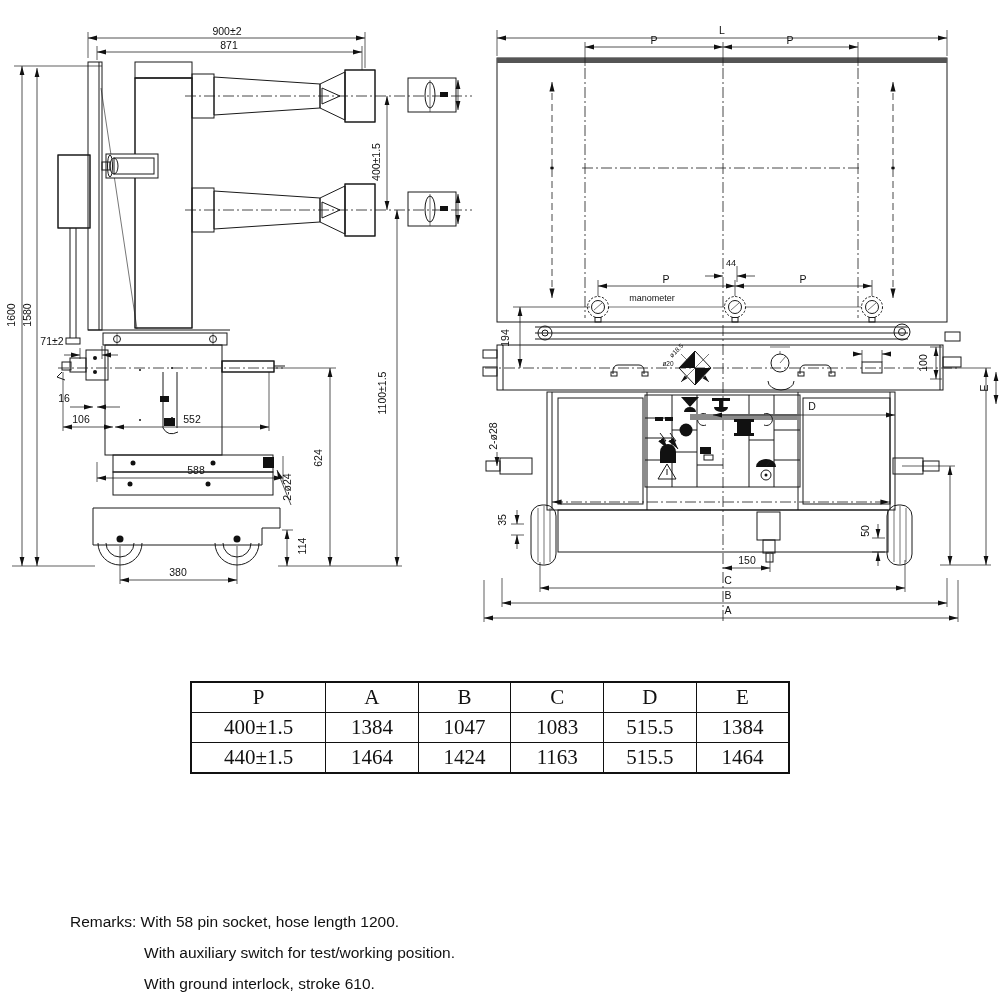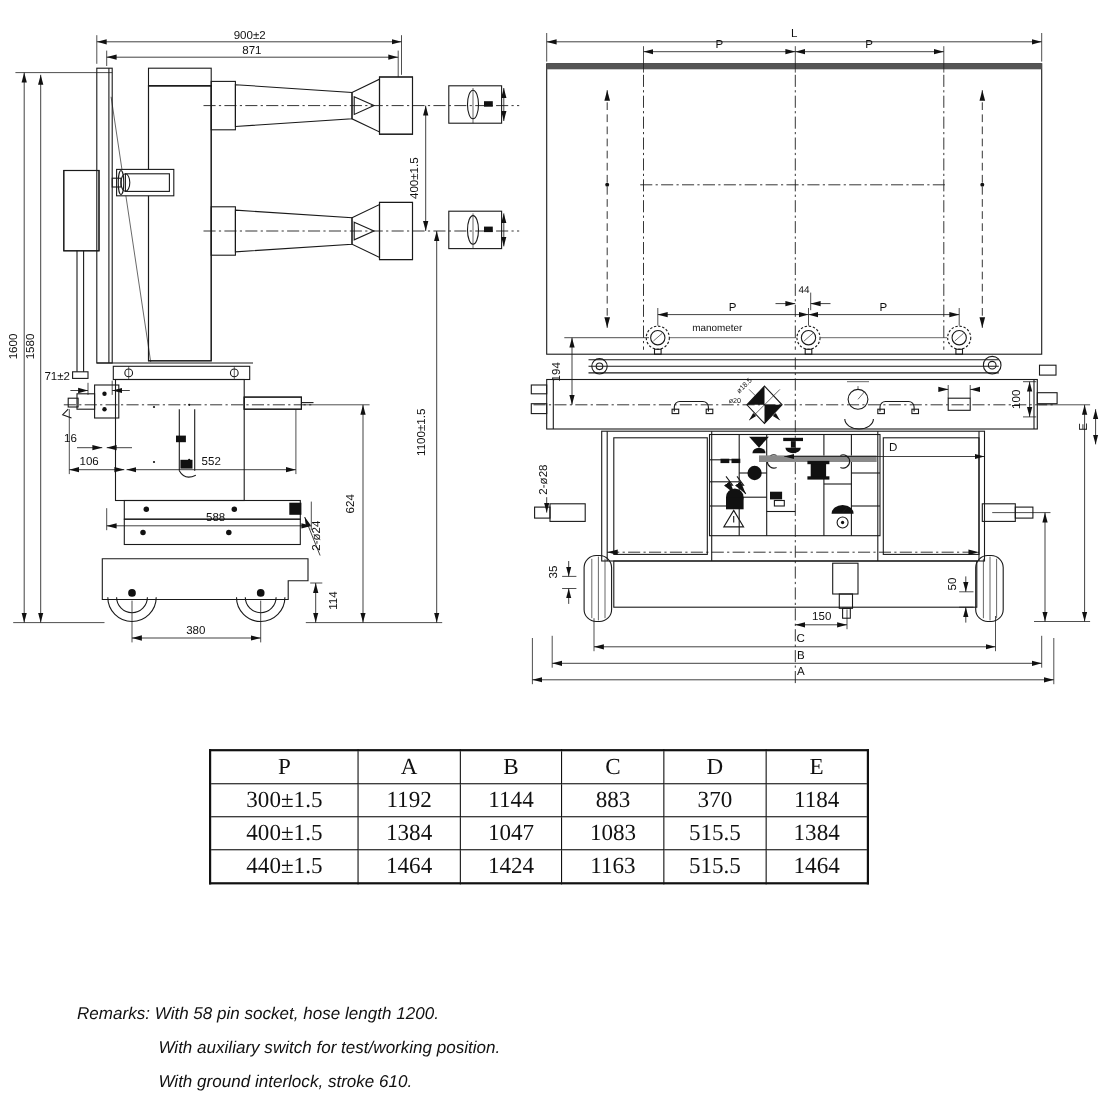--- a/index.html
+++ b/index.html
@@ -17,21 +17,21 @@
   svg .wh{fill:#fff !important;}
   svg .band{fill:#555 !important;stroke:none !important;}
   svg text{font-family:"Liberation Sans",sans-serif;fill:#111;stroke:none;}
   .dtxt{font-size:10.5px;}
   .stxt{font-size:9px;}
   .ttxt{font-size:6.5px;}
   #dim-table{position:absolute;left:190px;top:681px;width:600px;border-collapse:collapse;
     font-family:"Liberation Serif",serif;font-size:21px;text-align:center;}
   #dim-table td,#dim-table th{border:1.6px solid #111;height:29px;font-weight:normal;padding:0;}
   #dim-table{border:2px solid #111;}
-  #remarks{position:absolute;left:70px;top:906px;font-size:15.5px;line-height:31px;font-style:italic;}
+  #remarks{position:absolute;left:70px;top:906px;font-size:15.5px;line-height:31px;}
   #remarks .cont{margin-left:74px;}
 </style>
 </head>
 <body>
 
 <svg id="draw" width="1000" height="660" viewBox="0 0 1000 660">
   <defs>
     <marker id="ar" markerWidth="12" markerHeight="8" viewBox="0 0 12 8" refX="12" refY="4" orient="auto-start-reverse">
       <path d="M0,0.8 L12,4 L0,7.2 Z" fill="#111"></path>
     </marker>
@@ -442,28 +442,20 @@
   <tbody>
       <tr>
     <th>P</th>
     <th>A</th>
     <th>B</th>
     <th>C</th>
     <th>D</th>
     <th>E</th>
   </tr>
   <tr>
-    <td>300±1.5</td>
-    <td>1192</td>
-    <td>1144</td>
-    <td>883</td>
-    <td>370</td>
-    <td>1184</td>
-  </tr>
-  <tr>
     <td>400±1.5</td>
     <td>1384</td>
     <td>1047</td>
     <td>1083</td>
     <td>515.5</td>
     <td>1384</td>
   </tr>
   <tr>
     <td>440±1.5</td>
     <td>1464</td>

